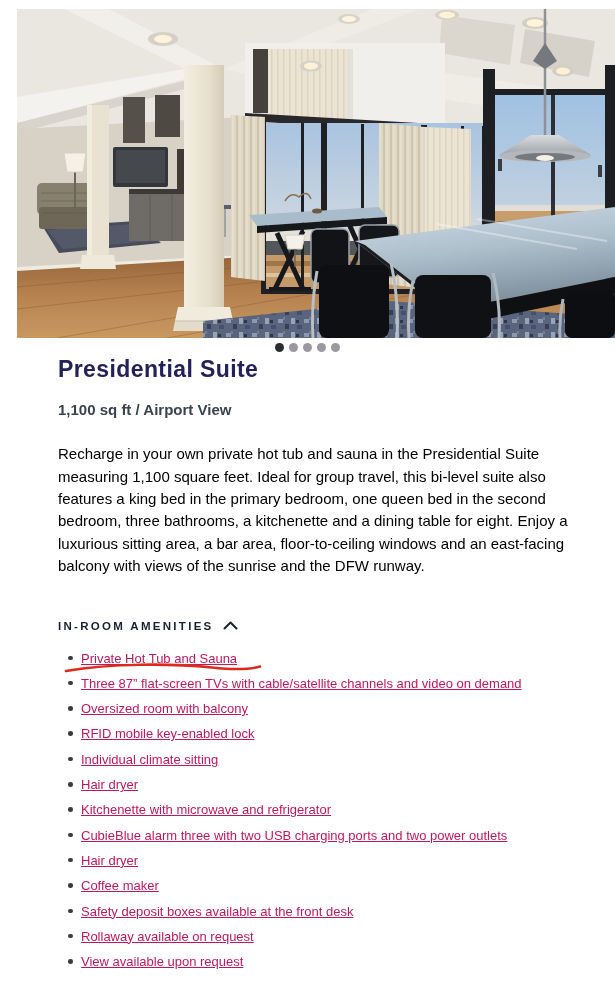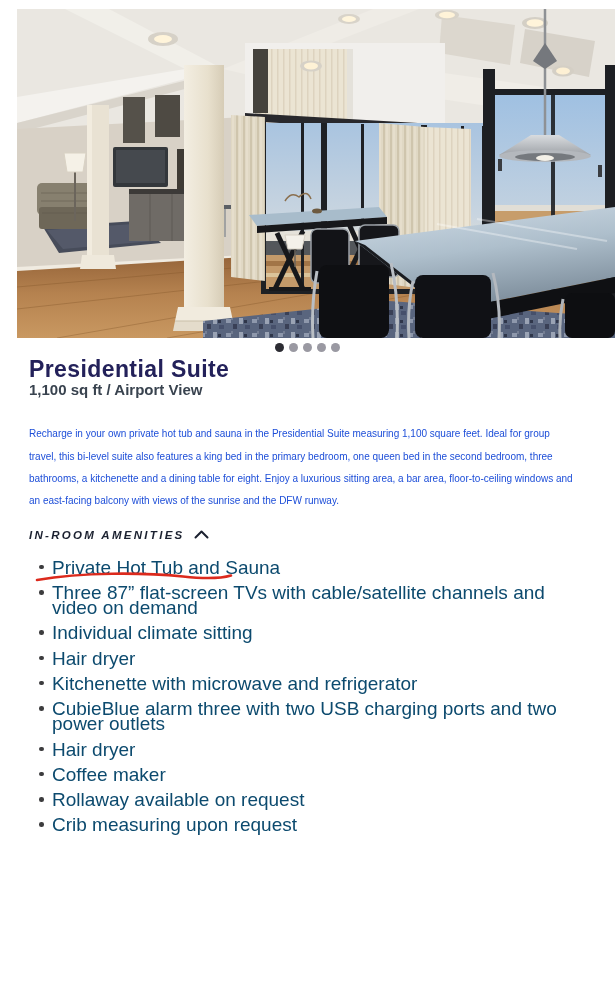--- a/index.html
+++ b/index.html
@@ -22,62 +22,63 @@
   .dots {
     position: absolute; left: 0; top: 343px; width: 615px;
     display: flex; justify-content: center; align-items: center; gap: 5px;
   }
   .dot {
     width: 9px; height: 9px; border-radius: 50%;
     background: #9a99a2; cursor: pointer;
   }
   .dot.active { background: #2c2c33; }
 
-  .content { position: absolute; left: 29px; top: 357px; width: 545px; }
+  .content { position: absolute; left: 58px; top: 357px; width: 545px; }
 
   h1.title {
     font-size: 23px; line-height: 1.05;
     font-weight: 700; letter-spacing: 0.4px;
     color: #23215a;
     font-family: "Liberation Sans", sans-serif;
   }
   .subtitle {
+    margin-top: 20px;
     font-size: 15px; font-weight: 700;
     color: #39434f;
   }
   .description {
     margin-top: 25px;
-    font-size: 10px; line-height: 22.4px;
-    color: #1d4ed8;
+    font-size: 15px; line-height: 22.4px;
+    color: #000000;
     width: 545px;
   }
   .amenities-header {
-    margin-top: 16px;
+    margin-top: 42px;
     display: flex; align-items: center; gap: 9px;
     cursor: pointer;
     color: #1b2130;
-    font-style: italic;
   }
   .amenities-header .label {
     font-size: 11.5px; font-weight: 700;
     letter-spacing: 2.3px;
     text-transform: uppercase;
   }
   .amenities-header svg { display: block; }
 
   ul.amenities {
     margin-top: 14px;
     list-style: none;
     width: 545px;
   }
   ul.amenities li {
     position: relative;
     padding: 5px 0 5.3px 23px;
-    font-size: 19px; line-height: 15px;
-    color: #0c4a6e;
+    font-size: 13px; line-height: 15px;
+    color: #be185d;
+    text-decoration: underline;
   }
   ul.amenities li::before {
     content: "";
     position: absolute; left: 10px; top: 10px;
     width: 4.5px; height: 4.5px; border-radius: 50%;
     background: #3c3c3e;
   }
   .red-underline {
     position: absolute;
     left: 6px; top: 16px;
@@ -340,22 +341,25 @@
   </div>
 
   <ul class="amenities">
     <li>
       <span>Private Hot Tub and Sauna</span>
       <svg class="red-underline" width="200" height="12" viewBox="0 0 200 12">
         <path d="M2 9 C 48 1, 108 1.5, 148 5.5 C 166 7.5, 184 8, 196 4.5" fill="none" stroke="#dc2a1d" stroke-width="2.6" stroke-linecap="round"></path>
       </svg>
     </li>
     <li><span>Three 87” flat-screen TVs with cable/satellite channels and video on demand</span></li>
+    <li><span>Oversized room with balcony</span></li>
+    <li><span>RFID mobile key-enabled lock</span></li>
     <li><span>Individual climate sitting</span></li>
     <li><span>Hair dryer</span></li>
     <li><span>Kitchenette with microwave and refrigerator</span></li>
     <li><span>CubieBlue alarm three with two USB charging ports and two power outlets</span></li>
     <li><span>Hair dryer</span></li>
     <li><span>Coffee maker</span></li>
+    <li><span>Safety deposit boxes available at the front desk</span></li>
     <li><span>Rollaway available on request</span></li>
-    <li><span>Crib measuring upon request</span></li>
+    <li><span>View available upon request</span></li>
   </ul>
 </div>
 
 </body></html>

